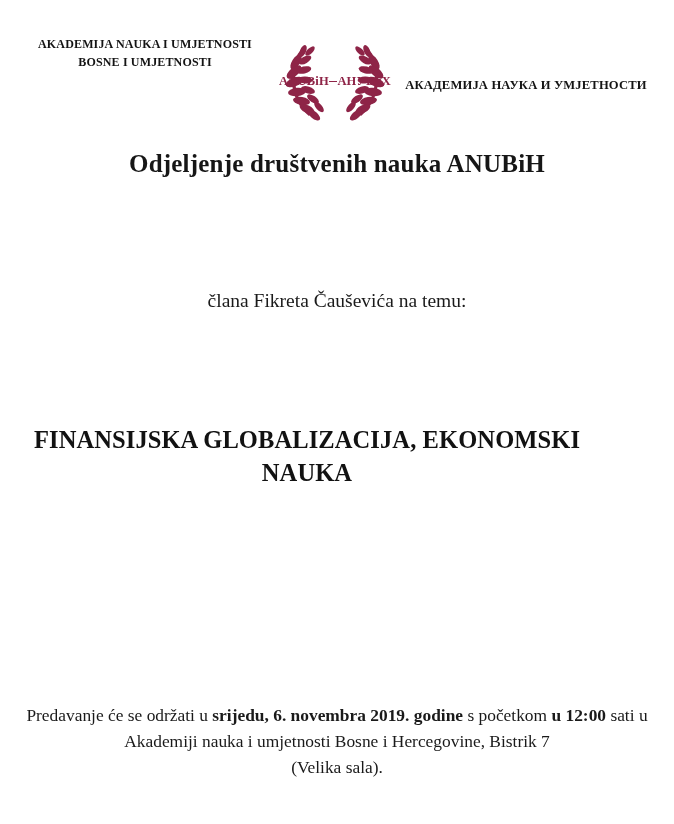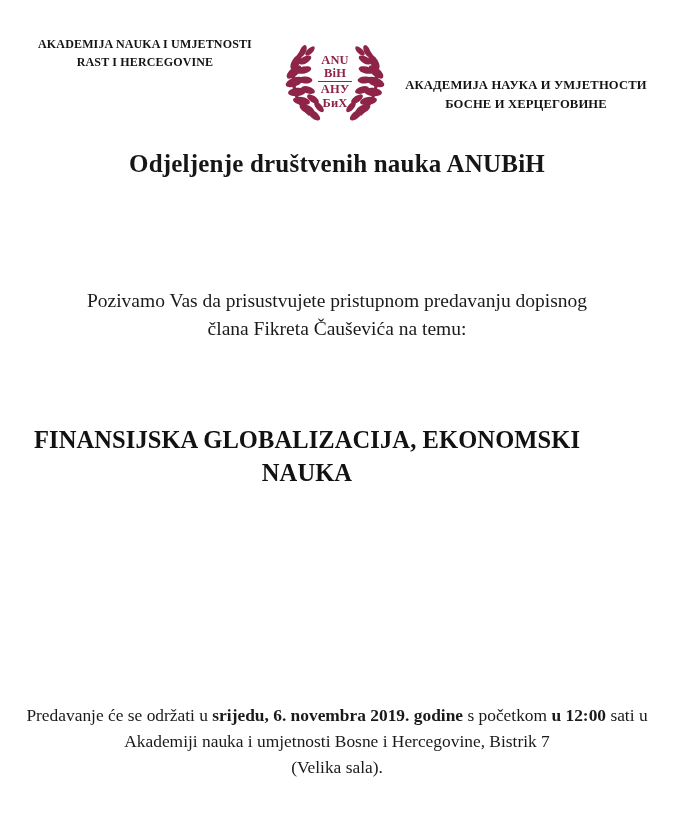--- a/index.html
+++ b/index.html
@@ -80,21 +80,20 @@
     height: 80px;
   }
   .emblem svg { display: block; }
   .emblem-text {
     position: absolute;
     left: 0;
     top: 0;
     width: 112px;
     height: 80px;
     display: flex;
-    flex-direction: column;
     align-items: center;
     justify-content: center;
     pointer-events: none;
   }
   .emblem-line {
     font-family: "Liberation Serif", "DejaVu Serif", serif;
     font-weight: bold;
     font-size: 12.5px;
     line-height: 1.07;
     color: #8e2447;
@@ -161,26 +160,25 @@
 </style>
 </head>
 <body>
 
 <div class="page">
 
   <div class="letterhead">
 
     <div class="lh-left">
       <div>AKADEMIJA NAUKA I UMJETNOSTI</div>
-      <div>RAST I HERCEGOVINE</div>
+      <div>BOSNE I UMJETNOSTI</div>
     </div>
 
     <div class="lh-right">
       <div>АКАДЕМИЈА НАУКА И УМЈЕТНОСТИ</div>
-      <div>БОСНЕ И ХЕРЦЕГОВИНЕ</div>
     </div>
 
     <div class="emblem">
       <svg width="112" height="80" viewBox="0 0 112 80" xmlns="http://www.w3.org/2000/svg">
         <g fill="#8e2447" stroke="none">
 
           <path d="M30 74 C16 62, 10 44, 14 24 C15 18, 18 12, 22 8 L25 11 C21 15, 18 21, 17 27 C14 45, 19 61, 32 72 Z"></path>
 
           <ellipse cx="17" cy="20" rx="8.5" ry="4" transform="rotate(-58 17 20)"></ellipse>
           <ellipse cx="15" cy="30" rx="9" ry="4.2" transform="rotate(-40 15 30)"></ellipse>
@@ -225,21 +223,20 @@
         <div class="emblem-line">АНУ</div>
         <div class="emblem-line">БиХ</div>
       </div>
     </div>
 
   </div>
 
   <div class="department">Odjeljenje društvenih nauka ANUBiH</div>
 
   <div class="invitation">
-    <div>Pozivamo Vas da prisustvujete pristupnom predavanju dopisnog</div>
     <div>člana Fikreta Čauševića na temu:</div>
   </div>
 
   <div class="lecture-title">
     <div>FINANSIJSKA GLOBALIZACIJA, EKONOMSKI</div>
     <div>NAUKA</div>
   </div>
 
   <div class="details">
     <span>Predavanje će se održati u </span><b>srijedu, 6. novembra 2019. godine</b><span> s početkom </span><b>u 12:00</b><span> sati u Akademiji nauka i umjetnosti Bosne i Hercegovine, Bistrik 7</span>

